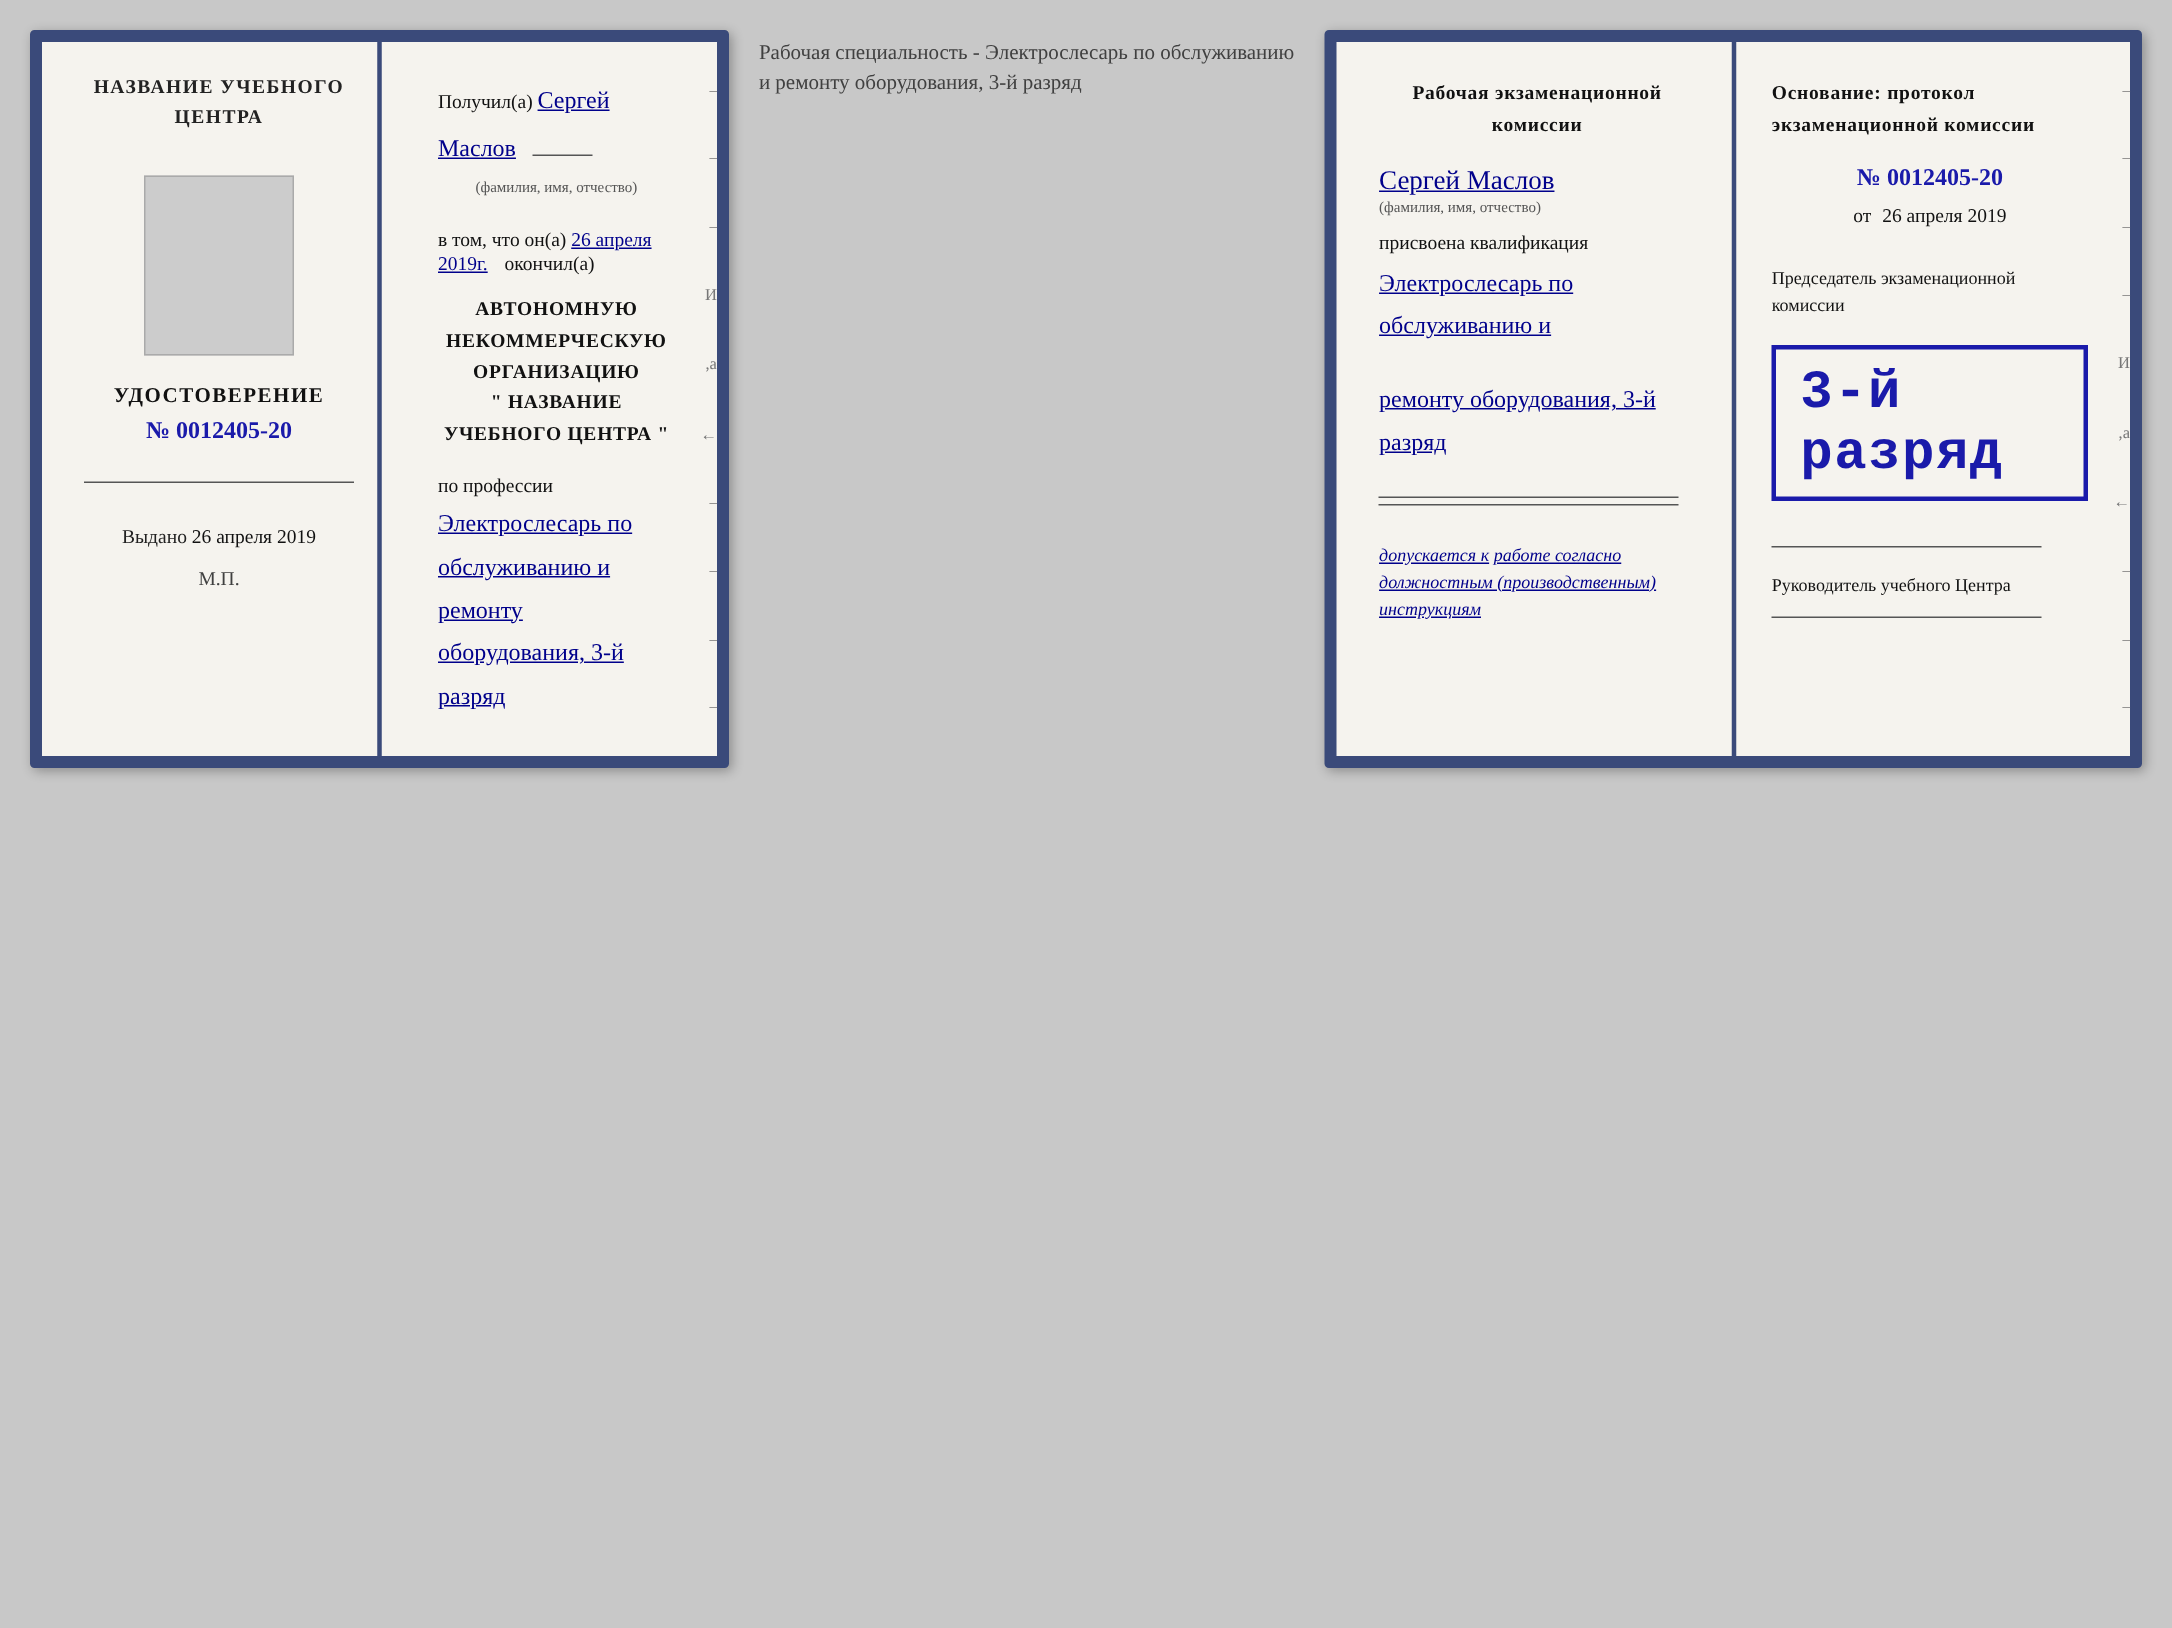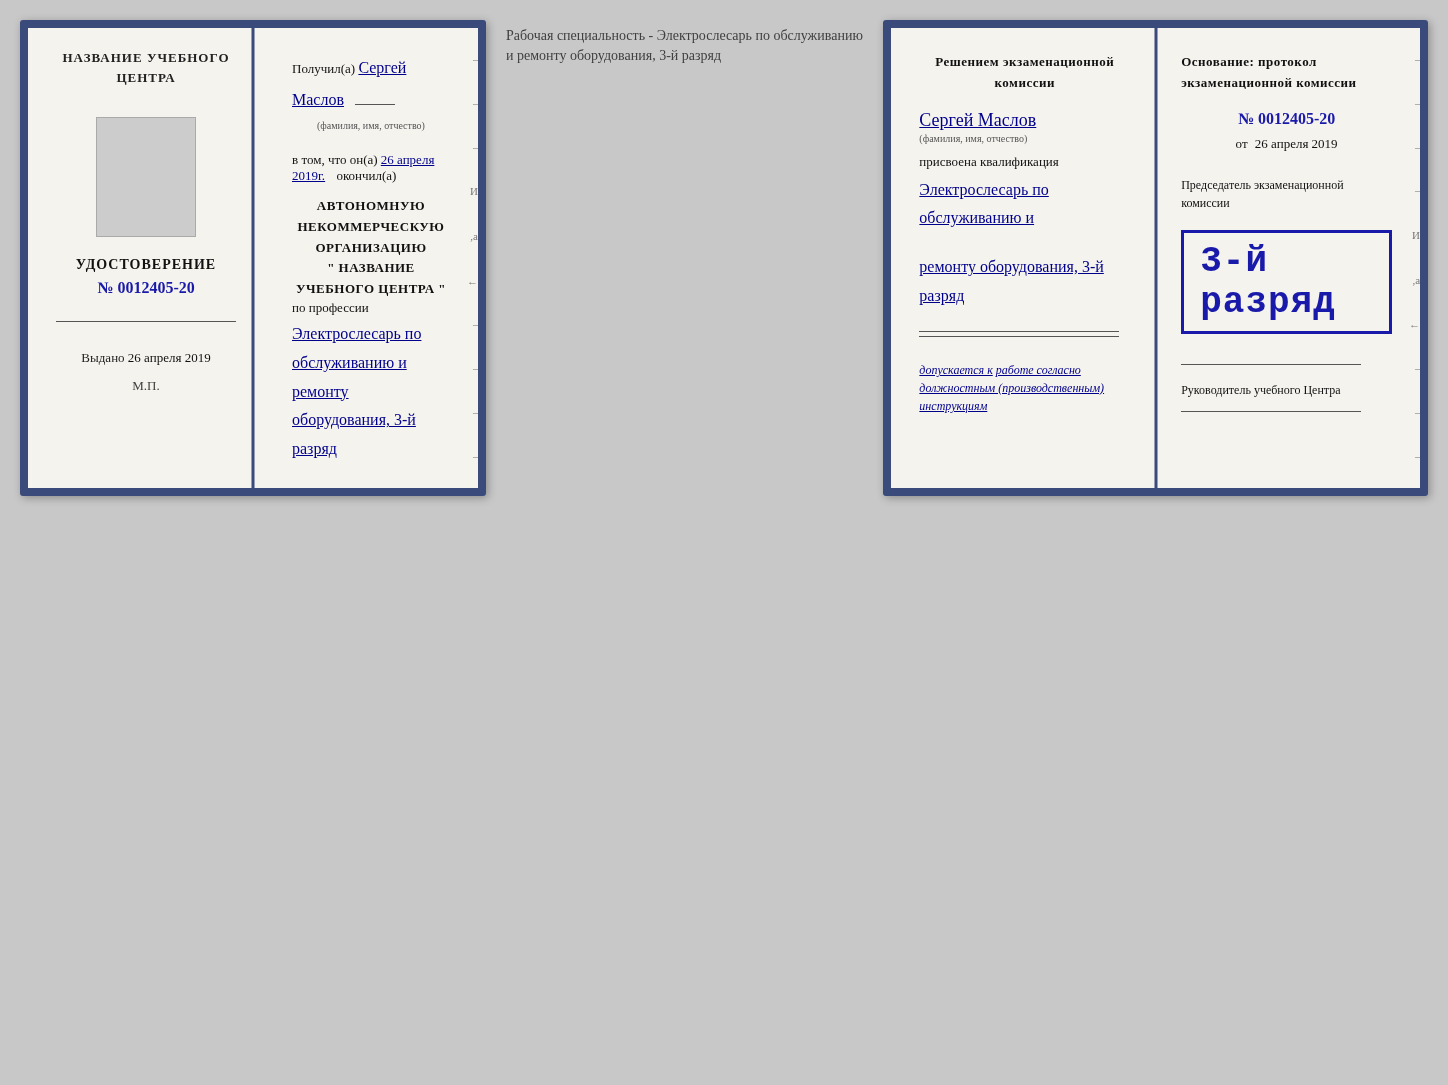--- a/index.html
+++ b/index.html
@@ -151,20 +151,21 @@
       font-size: 13px;
       text-decoration: underline;
     }
 
     .org-block {
       text-align: center;
       font-size: 13px;
       font-weight: 600;
       text-transform: uppercase;
       line-height: 1.6;
+      margin-bottom: 16px;
       letter-spacing: 0.5px;
     }
 
     .profession-label {
       font-size: 13px;
       margin-bottom: 4px;
     }
 
     .profession-handwritten {
       font-family: 'Segoe Script', 'Brush Script MT', cursive;
@@ -368,21 +369,21 @@
         <span>–</span>
       </div>
     </div>
   </div>
 
   <div class="separator-text">Рабочая специальность - Электрослесарь по обслуживанию и ремонту оборудования, 3-й разряд</div>
 
   <div class="cert-card bottom-cert">
 
     <div class="cert-half left">
-      <div class="komissia-title">Решением экзаменационной комиссии</div>
+      <div class="komissia-title">Рабочая экзаменационной комиссии</div>
       <span class="person-name-handwritten">Сергей Маслов</span>
       <span class="small-label" style="text-align:left; margin-bottom:8px;">(фамилия, имя, отчество)</span>
       <div class="присвоена">присвоена квалификация</div>
       <span class="qualification-handwritten">Электрослесарь по обслуживанию и</span>
       <span class="qualification-handwritten">ремонту оборудования, 3-й разряд</span>
       <div style="border-bottom:1px solid #555; width:200px; margin:4px 0;"></div>
       <div style="border-bottom:1px solid #555; width:200px; margin:4px 0;"></div>
       <div class="допускается">
         <span>допускается к</span>
         <span>работе согласно должностным (производственным) инструкциям</span>

